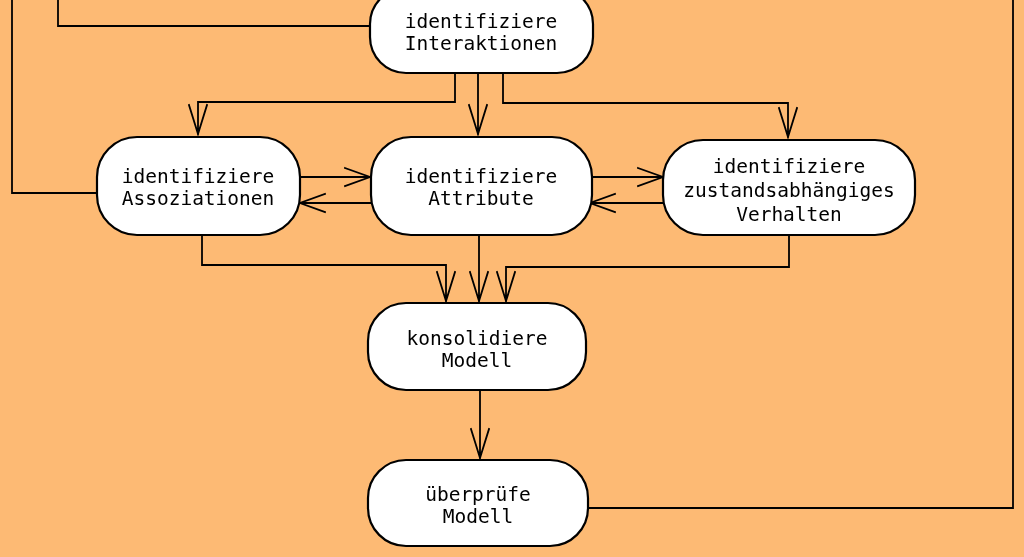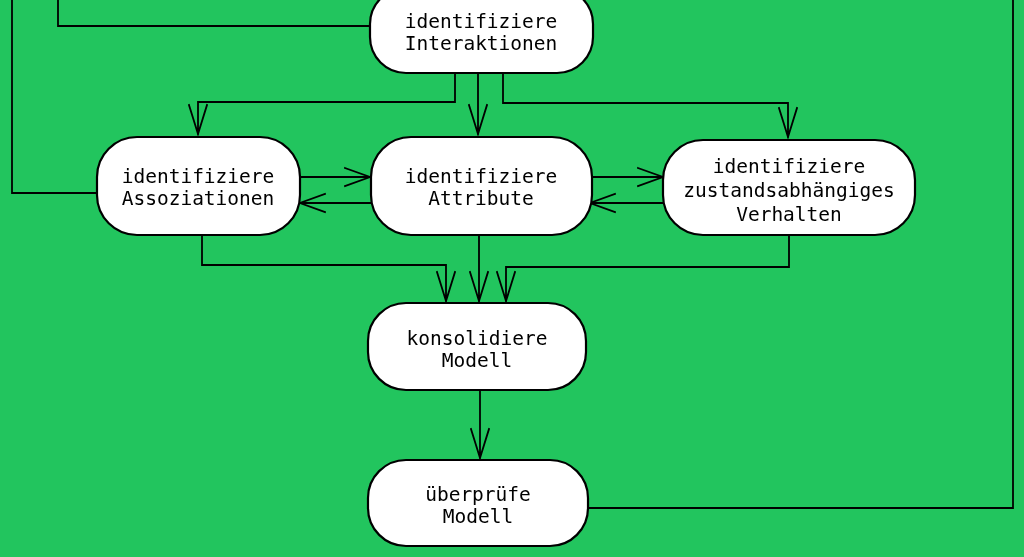--- a/index.html
+++ b/index.html
@@ -5,21 +5,21 @@
 <style>
   html, body {
     margin: 0;
     padding: 0;
     background: #ffffff;
   }
   .stage {
     position: relative;
     width: 1024px;
     height: 557px;
-    background: #22c55e;
+    background: #fdba74;
     overflow: hidden;
   }
   svg { display: block; }
   .edge {
     fill: none;
     stroke: #000000;
     stroke-width: 1.8;
     stroke-linecap: square;
     stroke-linejoin: miter;
   }

